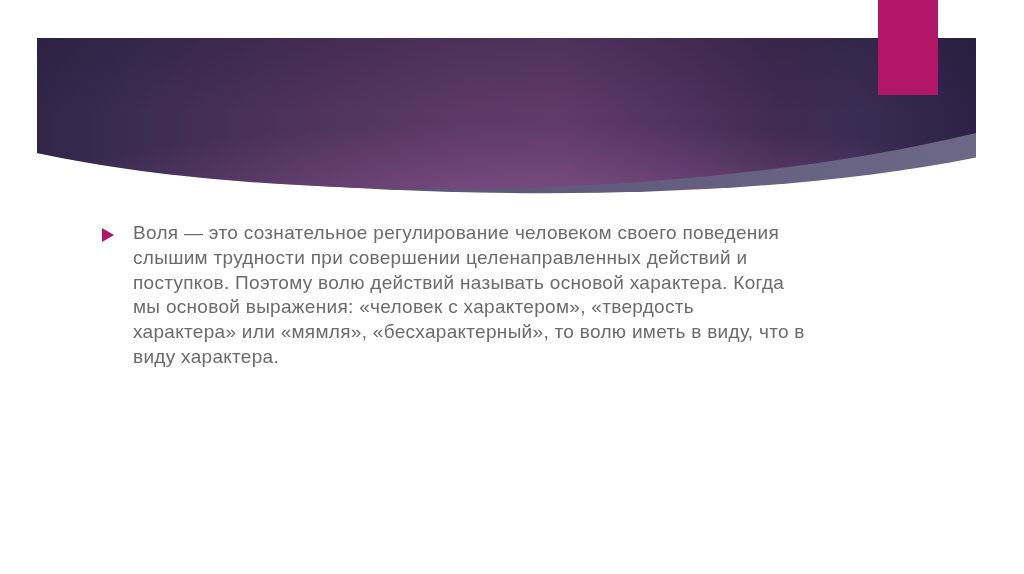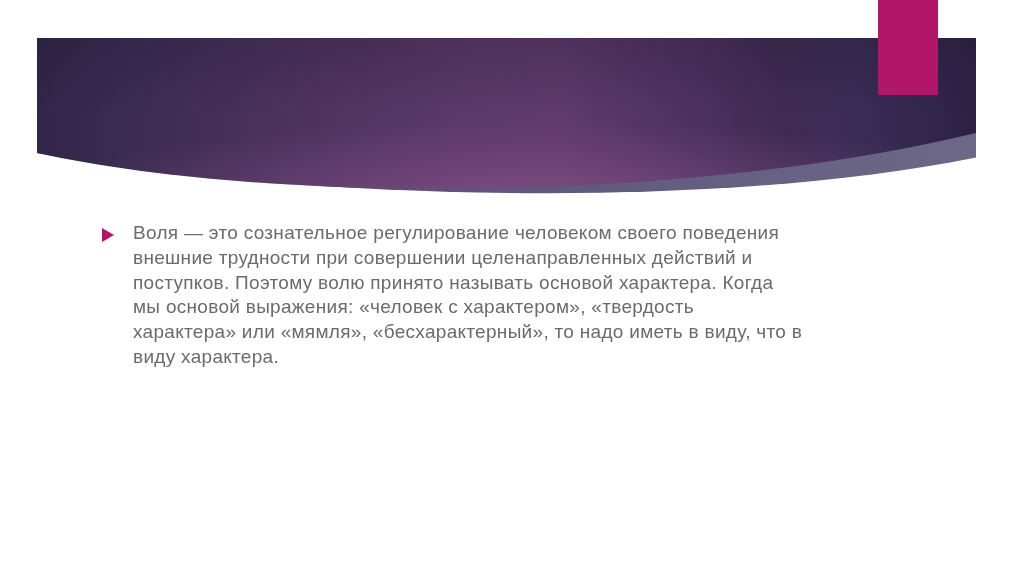--- a/index.html
+++ b/index.html
@@ -88,21 +88,21 @@
     <path d="M37,38 H988 V130 C700,202 280,206 37,153 Z" fill="url(#topShade)"></path>
     <rect x="878" y="0" width="60" height="95" fill="#b11669"></rect>
   </svg>
 
   <div class="content">
     <svg class="marker" viewBox="0 0 13 14" xmlns="http://www.w3.org/2000/svg">
       <polygon points="0,0 12,7 0,14" fill="#b11669"></polygon>
     </svg>
     <div class="lines" style="color: rgb(107, 107, 107);">
         <div class="text-line">Воля — это сознательное регулирование человеком своего поведения</div>
-        <div class="text-line">внешние трудности при совершении целенаправленных действий и</div>
-        <div class="text-line">поступков. Поэтому волю принято называть основой характера. Когда</div>
+        <div class="text-line">слышим трудности при совершении целенаправленных действий и</div>
+        <div class="text-line">поступков. Поэтому волю действий называть основой характера. Когда</div>
         <div class="text-line">мы основой выражения: «человек с характером», «твердость</div>
-        <div class="text-line">характера» или «мямля», «бесхарактерный», то надо иметь в виду, что в</div>
+        <div class="text-line">характера» или «мямля», «бесхарактерный», то волю иметь в виду, что в</div>
         <div class="text-line">виду характера.</div>
       </div>
   </div>
 
 </div>
 
 </body></html>

